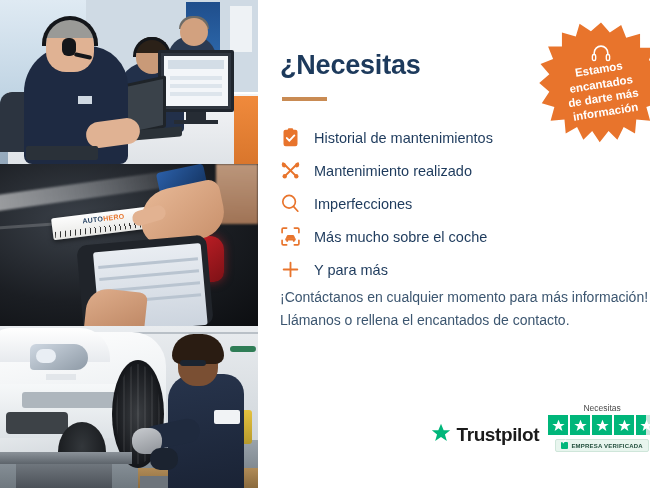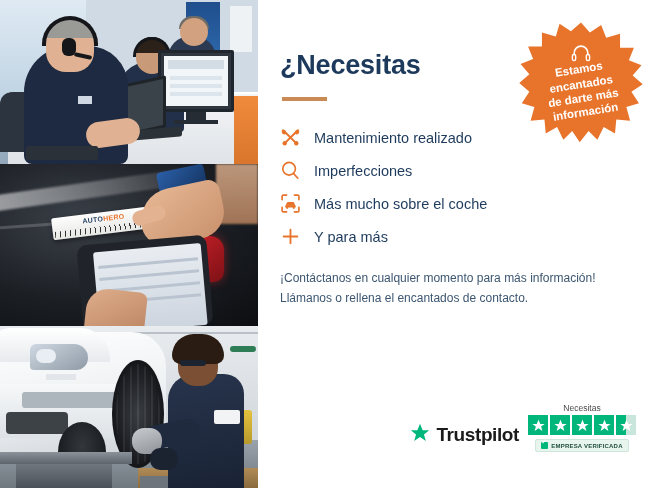--- a/index.html
+++ b/index.html
@@ -175,21 +175,21 @@
 
   .headline { font-size:27px; line-height:1.16; font-weight:bold; color:#1d3a5c;
      letter-spacing:-.2px; max-width:235px; }
   .rule { width:45px; height:4px; background:#c98b53; margin:16px 0 20px 2px; }
 
   .features { list-style:none; }
   .feature { display:flex; align-items:center; gap:13px; height:33px; }
   .f-icon { width:21px; height:21px; flex:0 0 21px; position:relative; }
   .f-label { font-size:14.5px; color:#1d3a5c; }
 
-  .blurb { margin-top:16px; font-size:12px; line-height:1.62; color:#3c5670; }
+  .blurb { font-size:14px; line-height:1.62; color:#3c5670; }
   .blurb div { white-space:nowrap; }
 
   
   .tp { position:absolute; right:14px; bottom:36px; display:flex; align-items:flex-end; gap:9px; }
   .tp-logo { display:flex; align-items:center; gap:5px; padding-bottom:4px; }
   .tp-name { font-size:19px; font-weight:bold; color:#1b1b1b; letter-spacing:-.4px; }
   .tp-right { display:flex; flex-direction:column; align-items:flex-start; }
   .tp-excelente { font-size:8.5px; color:#4a4a4a; margin-bottom:2px; align-self:center; }
   .tp-stars { display:flex; gap:2px; }
   .tp-star { width:20px; height:20px; background:#00b67a; display:flex;
@@ -322,20 +322,30 @@
   <div class="content">
 
     <h1 class="headline">
       <span>¿Necesitas</span><br>
     </h1>
 
     <div class="rule"></div>
 
     <ul class="features">
 
+      <li class="feature">
+        <span class="f-icon">
+          <svg width="21" height="21" viewBox="0 0 24 24">
+            <rect x="4" y="3" width="16" height="19" rx="2.5" fill="#e8742c"></rect>
+            <rect x="9" y="1.5" width="6" height="3.4" rx="1.2" fill="#e8742c"></rect>
+            <path d="M7.8 12.6l3 3.1 5.6-6" fill="none" stroke="#ffffff" stroke-width="2.1" stroke-linecap="round" stroke-linejoin="round"></path>
+          </svg>
+        </span>
+        <span class="f-label">Historial de mantenimientos</span>
+      </li>
 
       <li class="feature">
         <span class="f-icon">
           <svg width="21" height="21" viewBox="0 0 24 24">
             <g stroke="#e8742c" stroke-width="2.3" stroke-linecap="round" fill="none">
               <path d="M4.2 4.2L19 19"></path>
               <path d="M19.8 4.2L5 19"></path>
             </g>
             <path d="M2.6 2.6l3.4 1.1 1.1 3.4L5.4 8.6 2.9 8 2 5.4z" fill="#e8742c"></path>
             <path d="M21.4 2.6l-3.4 1.1-1.1 3.4 1.7 1.5 2.5-.6.9-2.6z" fill="#e8742c"></path>

